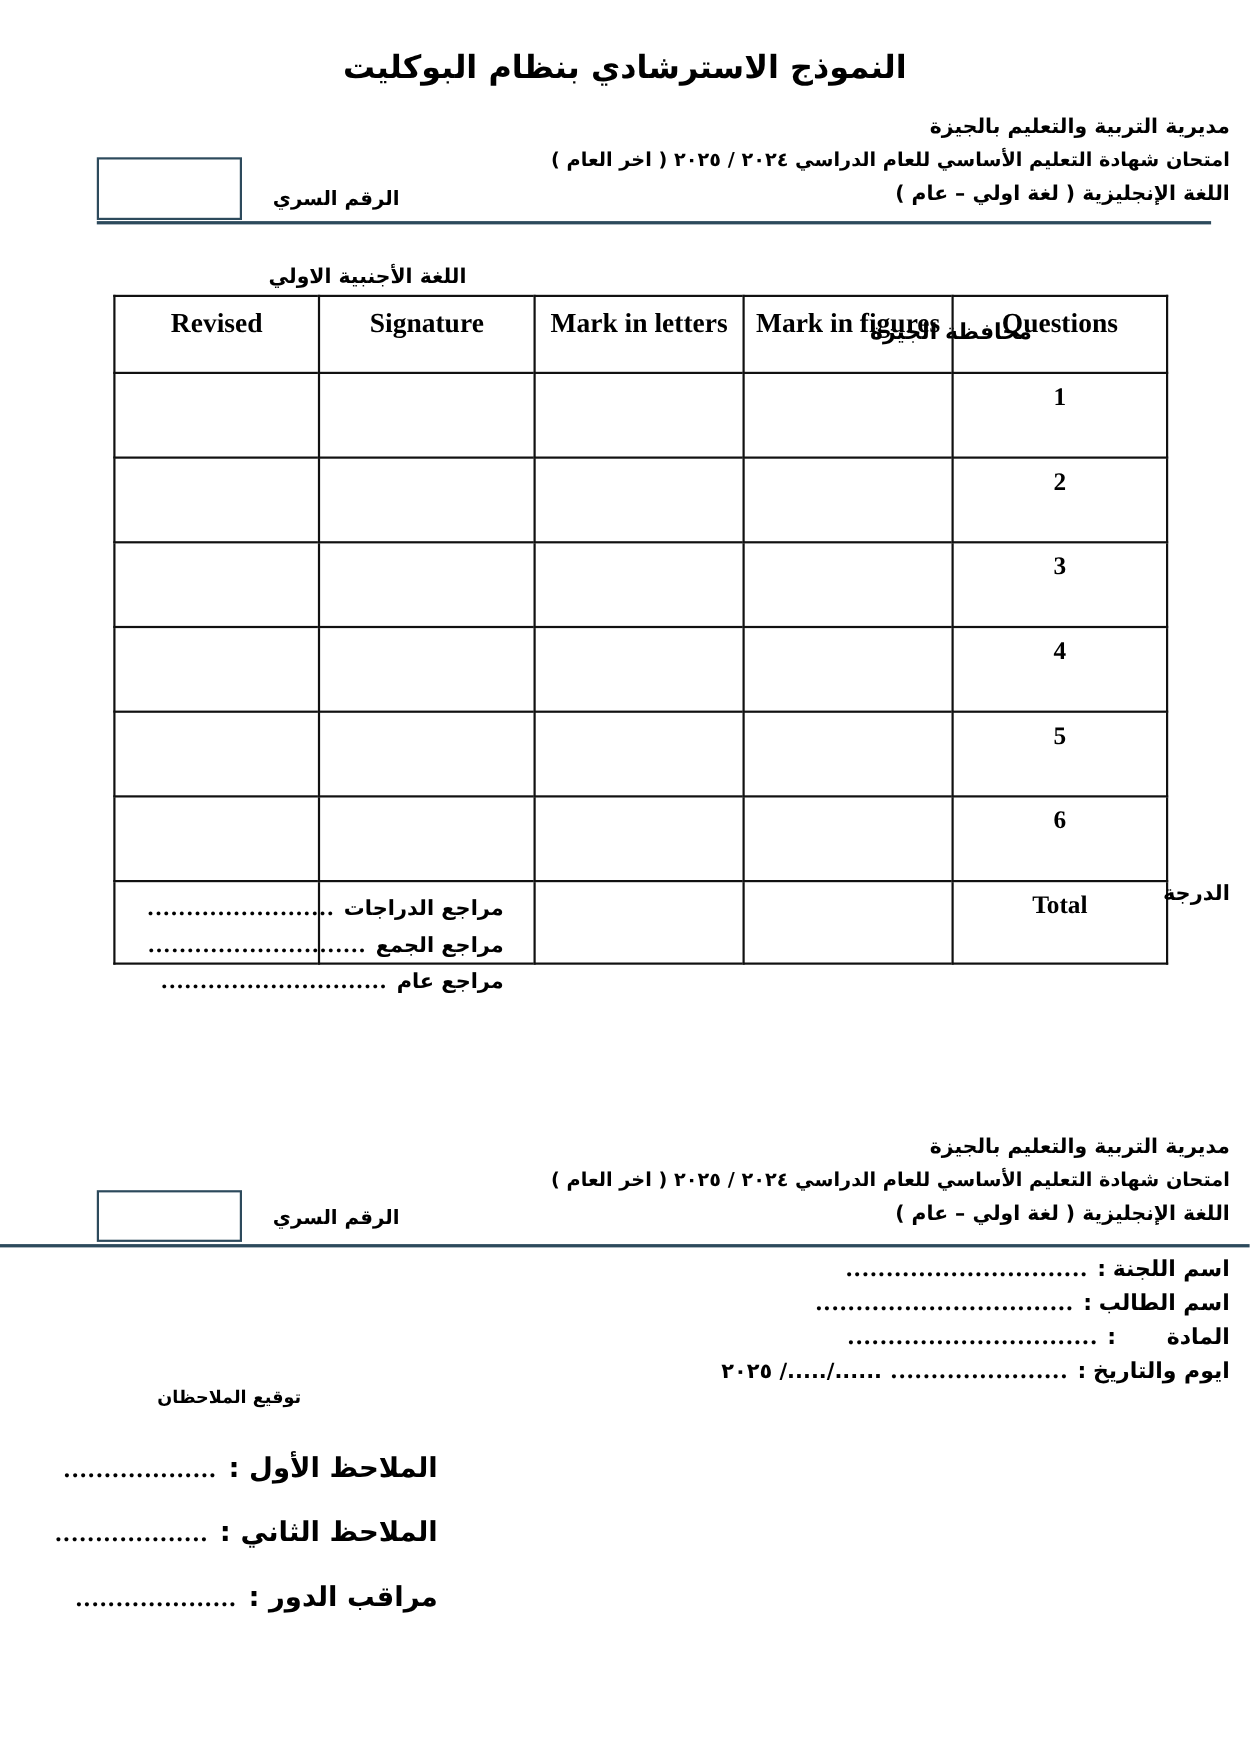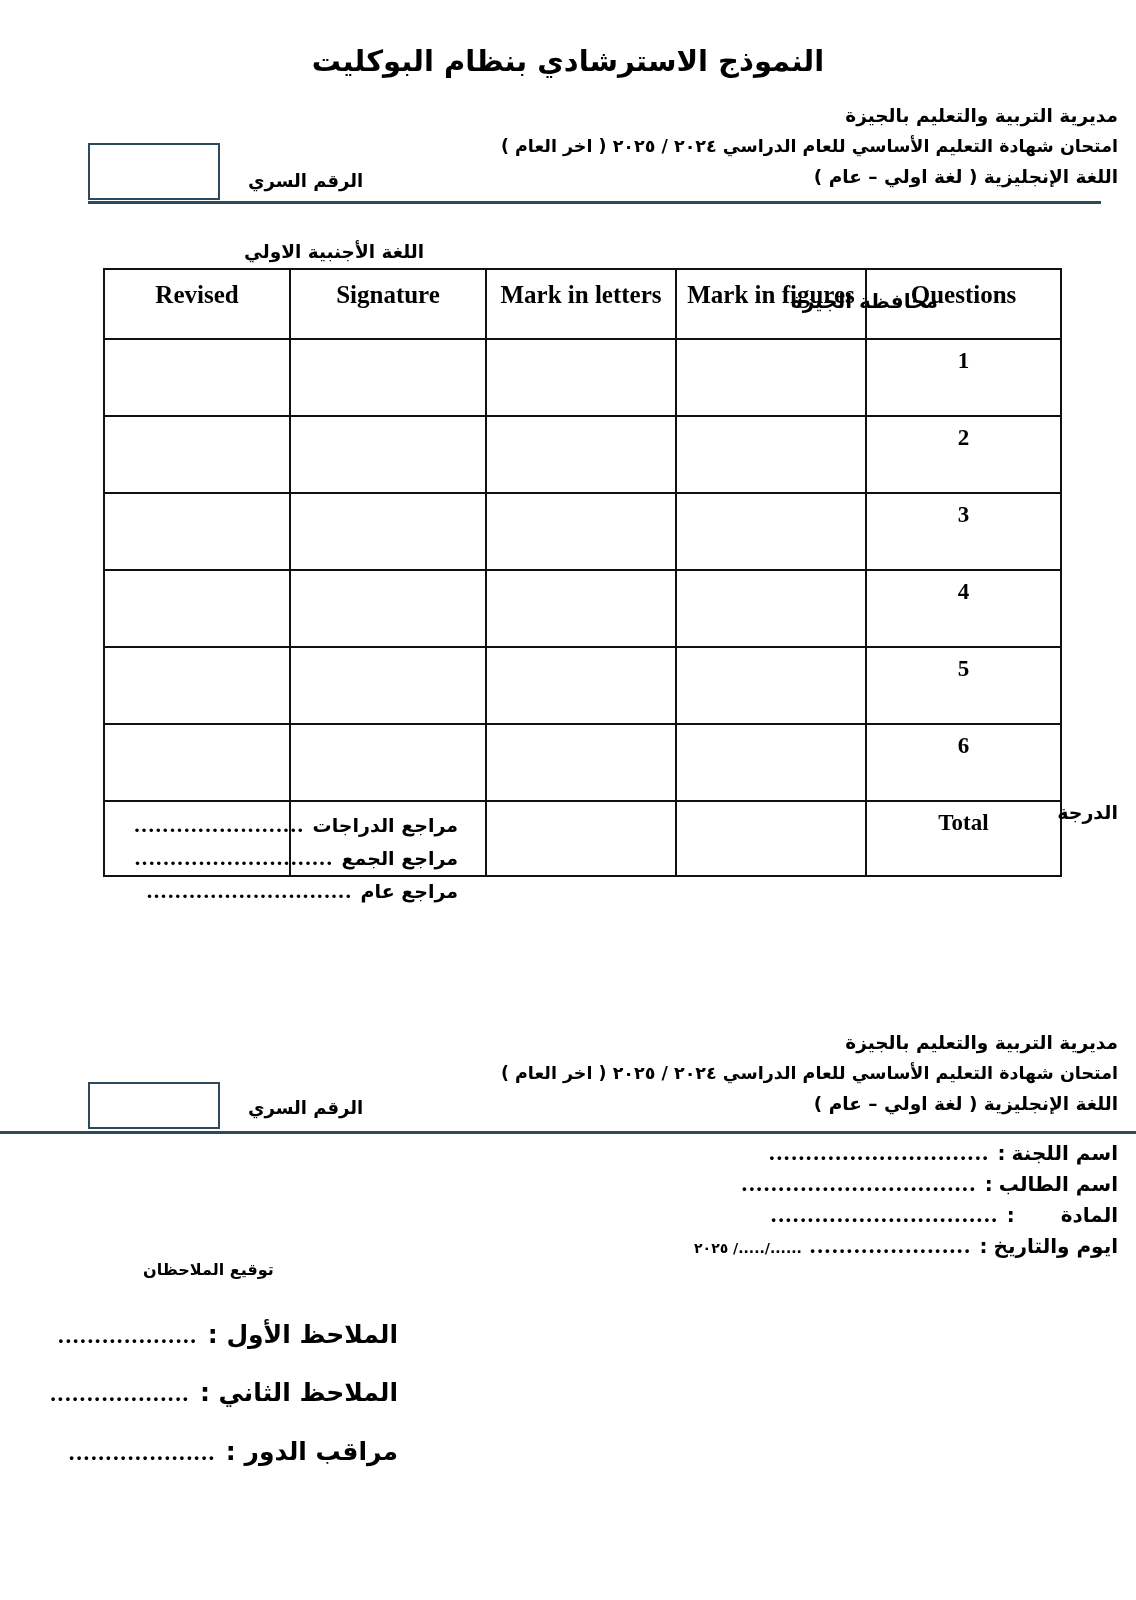--- a/index.html
+++ b/index.html
@@ -240,21 +240,21 @@
     font-size: 20px;
     margin-right: 6px;
   }
   .field-row .fld-dots {
     font-size: 23px;
     margin-right: 8px;
   }
   .field-row .fld-tail {
     font-family: "DejaVu Sans", "Liberation Sans", sans-serif;
     font-weight: bold;
-    font-size: 14px;
+    font-size: 19px;
     margin-right: 8px;
     margin-left: 36px;
   }
   #field-committee { top: 1140px; }
   #field-student   { top: 1171px; }
   #field-subject   { top: 1202px; }
   #field-date      { top: 1233px; }
   #field-subject .fld-colon { margin-right: 46px; }
 
   

